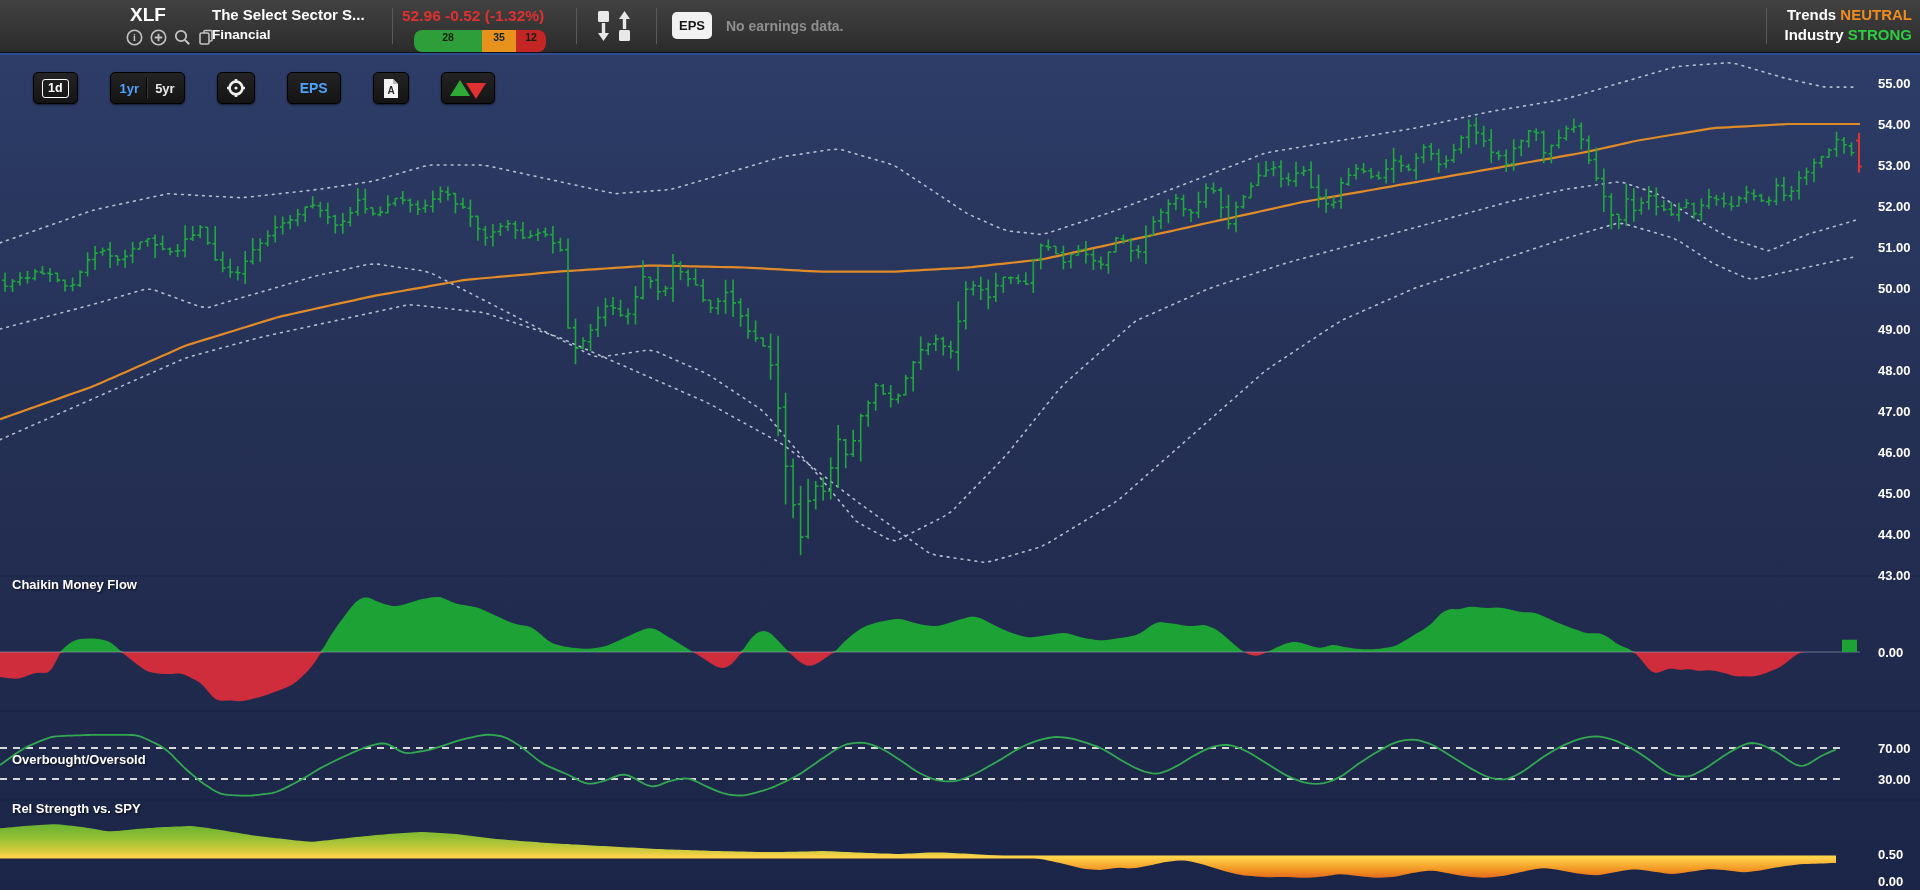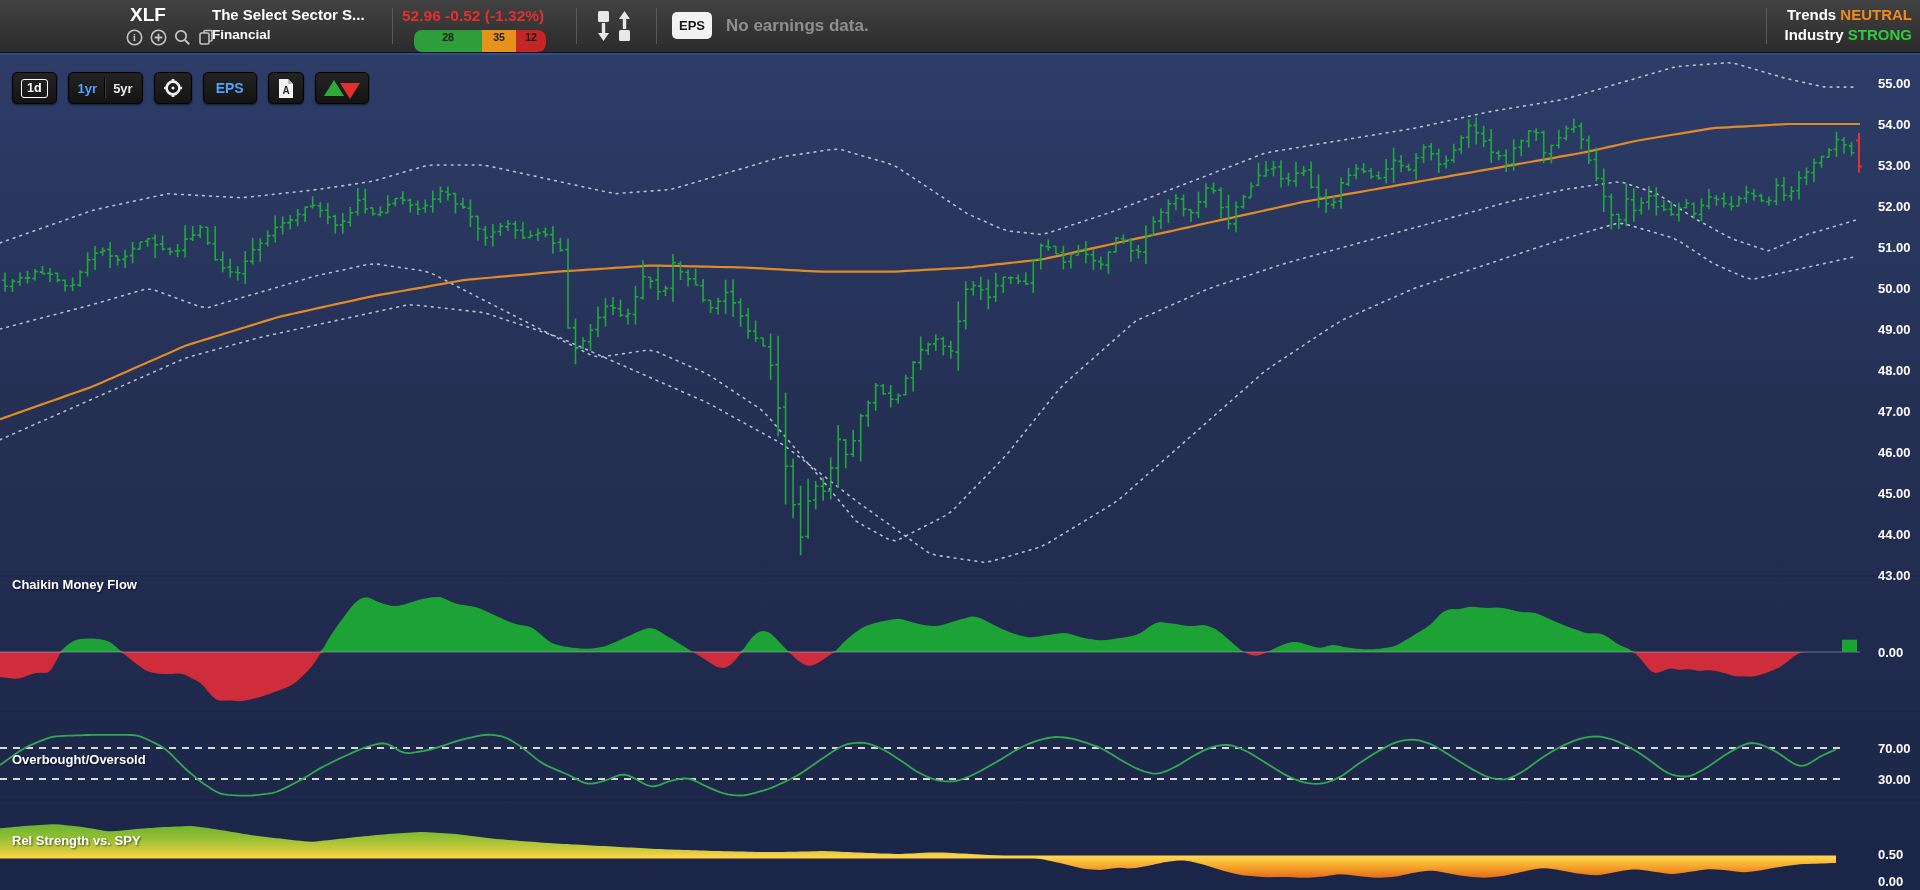--- a/index.html
+++ b/index.html
@@ -20,27 +20,27 @@
   .hdr-name{position:absolute;left:212px;top:6px;color:#fff;font-weight:bold;font-size:15px;width:190px;}
   .hdr-sector{position:absolute;left:212px;top:27px;color:#fff;font-weight:bold;font-size:13.5px;}
   .vdiv{position:absolute;top:8px;width:1px;height:36px;background:#5a5a5a;}
   .hdr-price{position:absolute;left:402px;top:7px;color:#e03030;font-weight:bold;font-size:15.5px;white-space:nowrap;}
   .pgauge{position:absolute;left:414px;top:30px;width:132px;height:22px;border-radius:8px;overflow:hidden;
           display:flex;box-shadow:0 0 0 1px #1a1a1a inset;}
   .pgauge span{display:block;height:100%;font-size:10.5px;font-weight:bold;color:#102010;
                text-align:center;line-height:15px;}
   .eps-badge{position:absolute;left:672px;top:12px;width:40px;height:27px;background:#f2f2f2;border-radius:5px;
              color:#151515;font-weight:bold;font-size:13px;text-align:center;line-height:27px;}
-  .eps-msg{position:absolute;left:726px;top:0;height:52px;line-height:52px;color:#8f8f8f;font-weight:bold;font-size:17px;text-align:center;}
+  .eps-msg{position:absolute;left:726px;top:0;height:52px;line-height:52px;color:#8f8f8f;font-weight:bold;font-size:14px;text-align:center;}
   .trends{position:absolute;right:8px;top:5px;text-align:right;font-weight:bold;font-size:15px;line-height:20px;color:#fff;white-space:nowrap;}
 
   
   .toolbar{position:absolute;left:12px;top:72px;display:flex;gap:11px;z-index:5;}
   .tbtn{height:30px;background:linear-gradient(180deg,#232323,#141414);border:1px solid #000;border-radius:5px;
-        display:flex;align-items:center;padding:0 8px;box-shadow:0 1px 2px rgba(0,0,0,.6);cursor:pointer;}
+        display:flex;align-items:center;padding:0 8px;box-shadow:0 1px 2px rgba(0,0,0,.6);cursor:pointer;margin-left:21px;}
   .tbtn .box1d{border:1.5px solid #fff;border-radius:3px;padding:0 5px;color:#fff;font-weight:bold;font-size:12.5px;line-height:17px;}
   .tbtn .rng{font-weight:bold;font-size:13px;padding:0 7px;}
   .tbtn .sep{width:1px;height:20px;background:#000;border-right:1px solid #3a3a3a;}
   .tbtn .epslbl{color:#4da3ff;font-weight:bold;font-size:14px;padding:0 4px;}
   .tri-up{width:0;height:0;border-left:10px solid transparent;border-right:10px solid transparent;border-bottom:16px solid #2ea836;}
   .tri-dn{width:0;height:0;border-left:10px solid transparent;border-right:10px solid transparent;border-top:16px solid #e03030;margin-left:-4px;margin-top:6px;}
 
   
   #chart-svg{position:absolute;left:0;top:52px;}
   .panel-title{position:absolute;left:12px;color:#fff;font-weight:bold;font-size:13px;z-index:3;
@@ -203,14 +203,14 @@
         <text x="1878" y="807" fill="#fff" font-size="13" font-weight="bold" font-family="Liberation Sans,sans-serif">0.50</text>
         <text x="1878" y="834" fill="#fff" font-size="13" font-weight="bold" font-family="Liberation Sans,sans-serif">0.00</text>
       </g>
       <line x1="0" y1="524" x2="1920" y2="524" stroke="#000" opacity="0.18"></line>
       <line x1="0" y1="659" x2="1920" y2="659" stroke="#000" opacity="0.18"></line>
       <line x1="0" y1="748" x2="1920" y2="748" stroke="#000" opacity="0.18"></line>
     </svg>
 
   <div class="panel-title" style="top:577px">Chaikin Money Flow</div>
   <div class="panel-title" style="top:752px">Overbought/Oversold</div>
-  <div class="panel-title" style="top:833px">Rel Strength vs. SPY</div>
+  <div class="panel-title" style="top:801px">Rel Strength vs. SPY</div>
 </div>
 
 </body></html>

